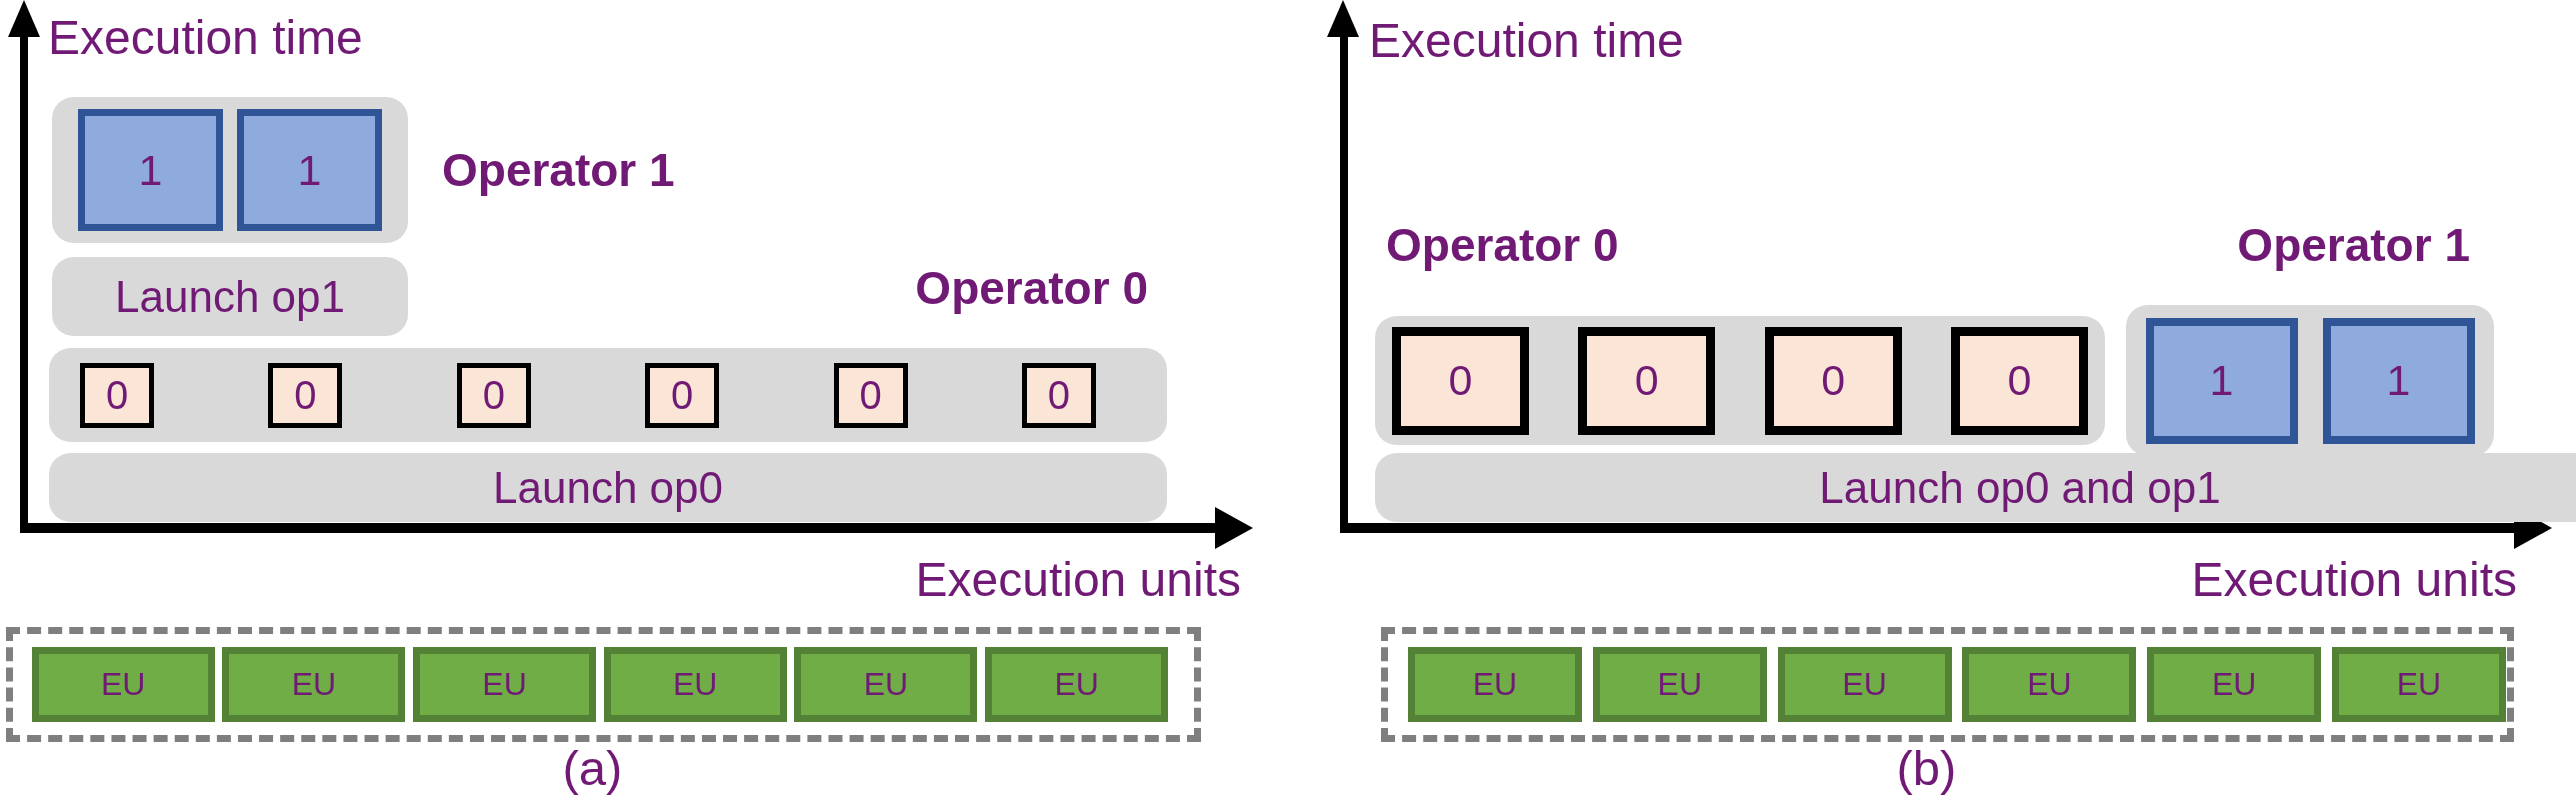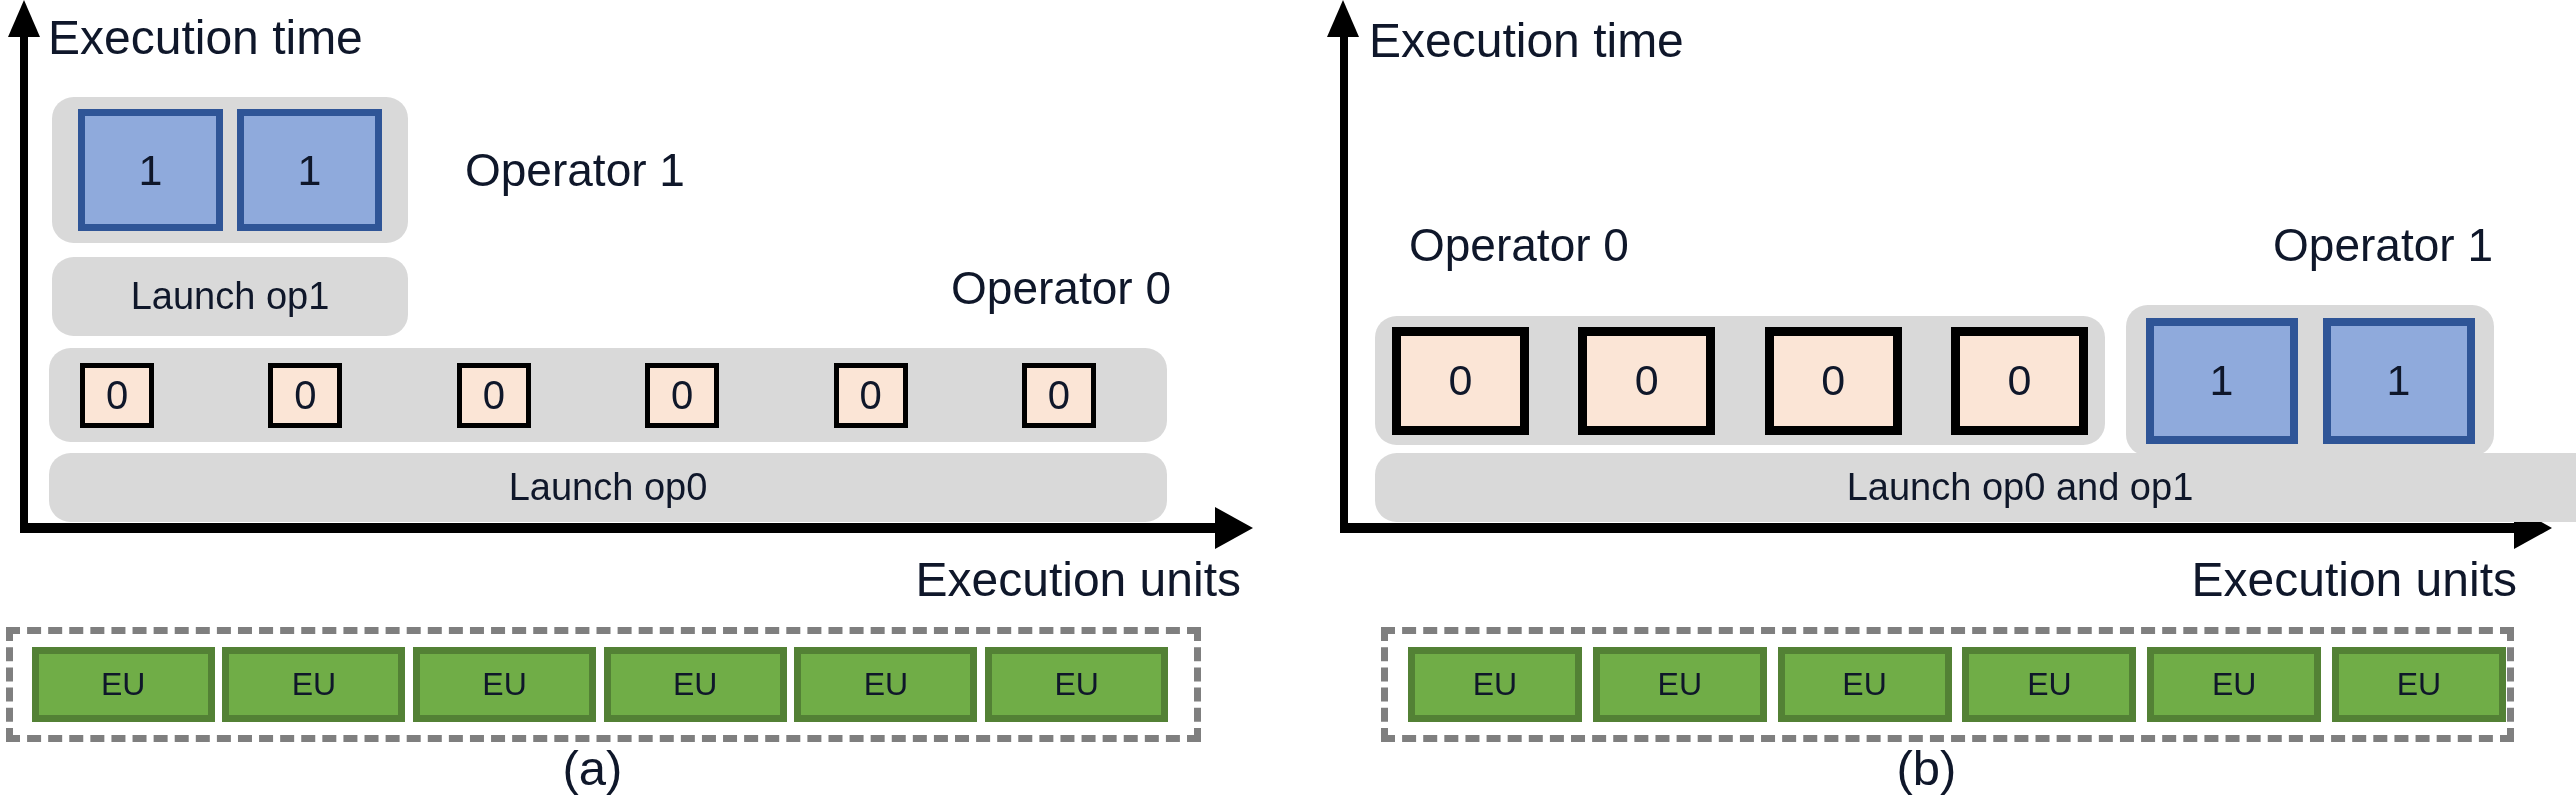--- a/index.html
+++ b/index.html
@@ -1,21 +1,21 @@
 <!DOCTYPE html>
 <html style="--task-op1-fill: #8FAADC; --task-op1-border: #2F5597; --task-op0-fill: #FBE5D6; --task-op0-border: #000000; --container-gray: #D9D9D9; --eu-fill: #70AD47; --eu-border: #538135; --dashed-border: #7F7F7F; --axis-color: #000000;font-size:12.3px"><head>
 <meta charset="utf-8">
 <style>
   html,body{margin:0;padding:0;background:#ffffff;}
   .stage{
     position:relative;
     width:2576px;height:805px;
     background:#ffffff;
     font-family:"Liberation Sans", sans-serif;
-    color:#0f172a;
+    color:#701a75;
     overflow:hidden;
   }
   .panel{position:absolute;top:0;width:1288px;height:805px;}
   #panel-a{left:0;}
   #panel-b{left:1288px;}
 
   
   .y-axis-line{position:absolute;width:7.7px;background:var(--axis-color,#000);}
   .x-axis-line{position:absolute;height:10px;background:var(--axis-color,#000);}
   .y-arrowhead{
@@ -26,32 +26,32 @@
   }
   .x-arrowhead{
     position:absolute;width:0;height:0;
     border-top:21px solid transparent;
     border-bottom:21px solid transparent;
     border-left:38px solid var(--axis-color,#000);
   }
 
   
   .axis-label{position:absolute;font-size:48px;line-height:1.1;white-space:nowrap;}
-  .op-label{position:absolute;font-size:46px;font-weight:normal;line-height:1.1;white-space:nowrap;margin-left:23px;}
+  .op-label{position:absolute;font-size:46px;font-weight:bold;line-height:1.1;white-space:nowrap;}
   .caption{position:absolute;font-size:49px;line-height:1.1;text-align:center;width:269px;}
 
   
   .gray-round{
     position:absolute;
     background:var(--container-gray,#D9D9D9);
     border-radius:21.6px;
     display:flex;align-items:center;
     box-sizing:border-box;
   }
-  .launch-bar{justify-content:center;font-size:38px;}
+  .launch-bar{justify-content:center;font-size:44px;}
 
   
   .task{
     display:flex;align-items:center;justify-content:center;
     box-sizing:border-box;
     flex:0 0 auto;
   }
   .task-blue{
     background:var(--task-op1-fill,#8FAADC);
     border:7.7px solid var(--task-op1-border,#2F5597);

